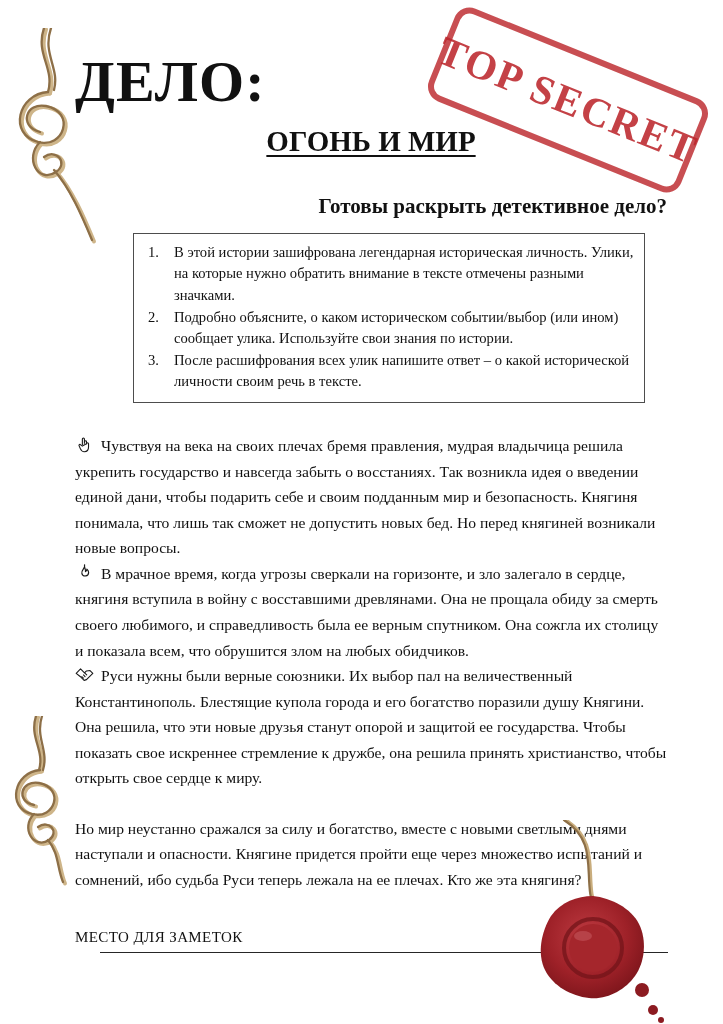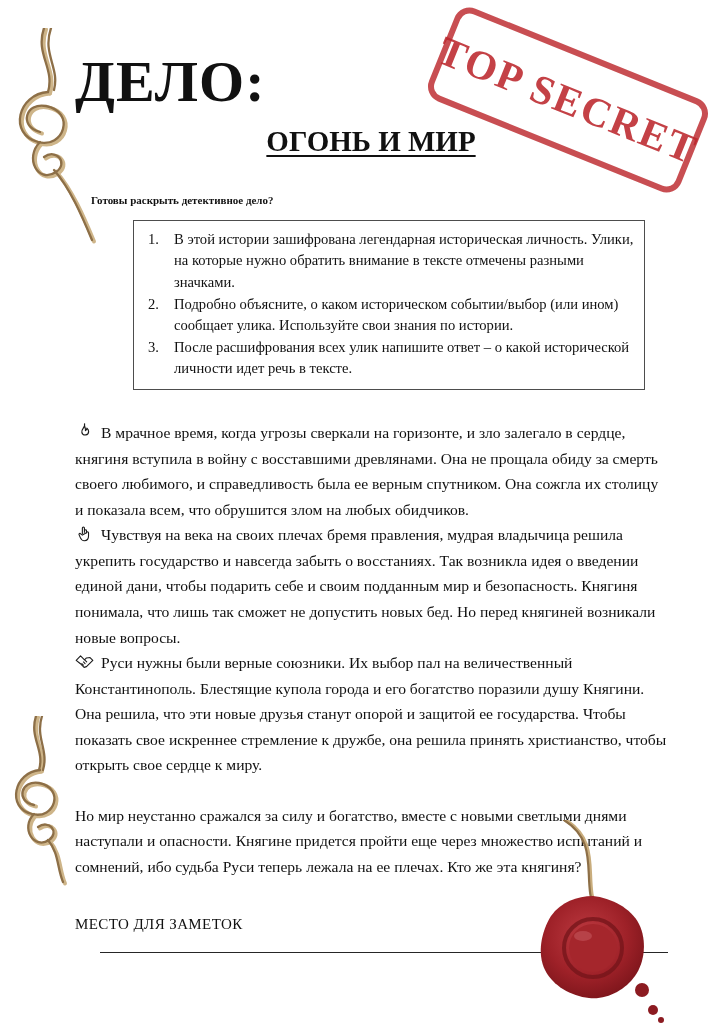--- a/index.html
+++ b/index.html
@@ -1,21 +1,21 @@
 <!DOCTYPE html>
 <html><head>
 <meta charset="utf-8">
 <style>
   html,body{margin:0;padding:0;background:#e9e9e9;}
   .page{position:relative;width:723px;height:1024px;margin:0 auto;background:#ffffff;overflow:hidden;
         font-family:"Liberation Serif",serif;color:#111;}
   .content{position:absolute;left:75px;top:52px;width:592px;}
   .title{margin:0;text-align:left;font-size:58px;line-height:1.05;font-weight:700;letter-spacing:1px;}
   .subtitle{margin:12px 0 0;text-align:center;font-size:29px;font-weight:700;text-decoration:underline;text-underline-offset:4px;}
-  .question{margin:36px 16px 0;text-align:left;font-size:11px;font-weight:700;}
+  .question{margin:36px 0 0;text-align:right;font-size:21px;font-weight:700;}
   .rules-box{box-sizing:border-box;margin:14px 0 0 58px;width:512px;border:1.6px solid #4d4d4d;
              padding:8px 10px 9px 8px;font-size:14.6px;line-height:1.48;}
   .rule{display:flex;}
   .rule .num{flex:none;width:26px;padding-left:6px;}
   .rule-text{text-underline-offset:2px;}
   .story{margin-top:30px;font-size:15.6px;line-height:1.64;}
   .para{margin:0;}
   .para.final{margin-top:25px;}
   .clue-icon{display:inline-block;width:19px;height:19px;vertical-align:-3px;margin-right:7px;}
   .clue-icon svg{width:100%;height:100%;display:block;}
@@ -64,31 +64,31 @@
       <div class="rule">
         <span class="num">1.</span>
         <span class="rule-text">В этой истории зашифрована легендарная историческая личность. Улики, на которые нужно обратить внимание в тексте отмечены разными значками.</span>
       </div>
       <div class="rule">
         <span class="num">2.</span>
         <span class="rule-text">Подробно объясните, о каком историческом событии/выбор (или ином) сообщает улика. Используйте свои знания по истории.</span>
       </div>
       <div class="rule">
         <span class="num">3.</span>
-        <span class="rule-text">После расшифрования всех улик напишите ответ – о какой исторической личности идет речь в тексте.</span>
+        <span class="rule-text">После расшифрования всех улик напишите ответ – о какой исторической личности своим речь в тексте.</span>
       </div>
     </div>
 
     <div class="story">
       <p class="para"><span class="clue-icon"><svg viewBox="0 0 24 24">
+              <path d="M9.3 12.5V5a1.3 1.3 0 0 1 2.6 0v6m0-2.5a1.3 1.3 0 0 1 2.6 0V12m0-.9a1.3 1.3 0 0 1 2.6 0v4.1c0 3.7-2.1 5.9-5.3 5.9-2.9 0-4.1-1.5-5.1-3.9l-1.6-3.8c-.4-1 .7-1.9 1.6-1.3l2.6 1.9z" fill="none" stroke="#1b1b1b" stroke-width="1.4" stroke-linejoin="round"></path>
+            </svg></span><span>Чувствуя на века на своих плечах бремя правления, мудрая владычица решила укрепить государство и навсегда забыть о восстаниях. Так возникла идея о введении единой дани, чтобы подарить себе и своим подданным мир и безопасность. Княгиня понимала, что лишь так сможет не допустить новых бед. Но перед княгиней возникали новые вопросы.</span></p>
+      <p class="para"><span class="clue-icon"><svg viewBox="0 0 24 24">
               <path d="M12.1 2.2c1.4 4.4-4.4 6.4-3.4 10.8a4.3 4.3 0 0 0 8.5-1c0-2-1.1-3.2-2.2-4.2.2 1.7-.7 2.6-1.8 3.1.8-3-2.1-5.2-1.1-8.7z" fill="none" stroke="#1b1b1b" stroke-width="1.5" stroke-linejoin="round"></path>
             </svg></span><span>В мрачное время, когда угрозы сверкали на горизонте, и зло залегало в сердце, княгиня вступила в войну с восставшими древлянами. Она не прощала обиду за смерть своего любимого, и справедливость была ее верным спутником. Она сожгла их столицу и показала всем, что обрушится злом на любых обидчиков.</span></p>
-      <p class="para"><span class="clue-icon"><svg viewBox="0 0 24 24">
-              <path d="M9.3 12.5V5a1.3 1.3 0 0 1 2.6 0v6m0-2.5a1.3 1.3 0 0 1 2.6 0V12m0-.9a1.3 1.3 0 0 1 2.6 0v4.1c0 3.7-2.1 5.9-5.3 5.9-2.9 0-4.1-1.5-5.1-3.9l-1.6-3.8c-.4-1 .7-1.9 1.6-1.3l2.6 1.9z" fill="none" stroke="#1b1b1b" stroke-width="1.4" stroke-linejoin="round"></path>
-            </svg></span><span>Чувствуя на века на своих плечах бремя правления, мудрая владычица решила укрепить государство и навсегда забыть о восстаниях. Так возникла идея о введении единой дани, чтобы подарить себе и своим подданным мир и безопасность. Княгиня понимала, что лишь так сможет не допустить новых бед. Но перед княгиней возникали новые вопросы.</span></p>
       <p class="para"><span class="clue-icon"><svg viewBox="0 0 24 24" fill="none" stroke="#1b1b1b" stroke-width="1.4" stroke-linejoin="round" stroke-linecap="round">
               <path d="M1.5 10.5 7 5l5 5 2.5-2.5L19 7l3.5 3.5-8 8-3 .9-5-4.9z"></path>
               <path d="M8.6 14.6l2 2M10.7 12.6l2 2M12.8 10.6l2 2"></path>
             </svg></span><span>Руси нужны были верные союзники. Их выбор пал на величественный Константинополь. Блестящие купола города и его богатство поразили душу Княгини. Она решила, что эти новые друзья станут опорой и защитой ее государства. Чтобы показать свое искреннее стремление к дружбе, она решила принять христианство, чтобы открыть свое сердце к миру.</span></p>
       <p class="para final"><span>Но мир неустанно сражался за силу и богатство, вместе с новыми светлыми днями наступали и опасности. Княгине придется пройти еще через множество испытаний и сомнений, ибо судьба Руси теперь лежала на ее плечах. Кто же эта княгиня?</span></p>
     </div>
 
     <p class="notes">МЕСТО ДЛЯ ЗАМЕТОК</p>
   </div>
 

